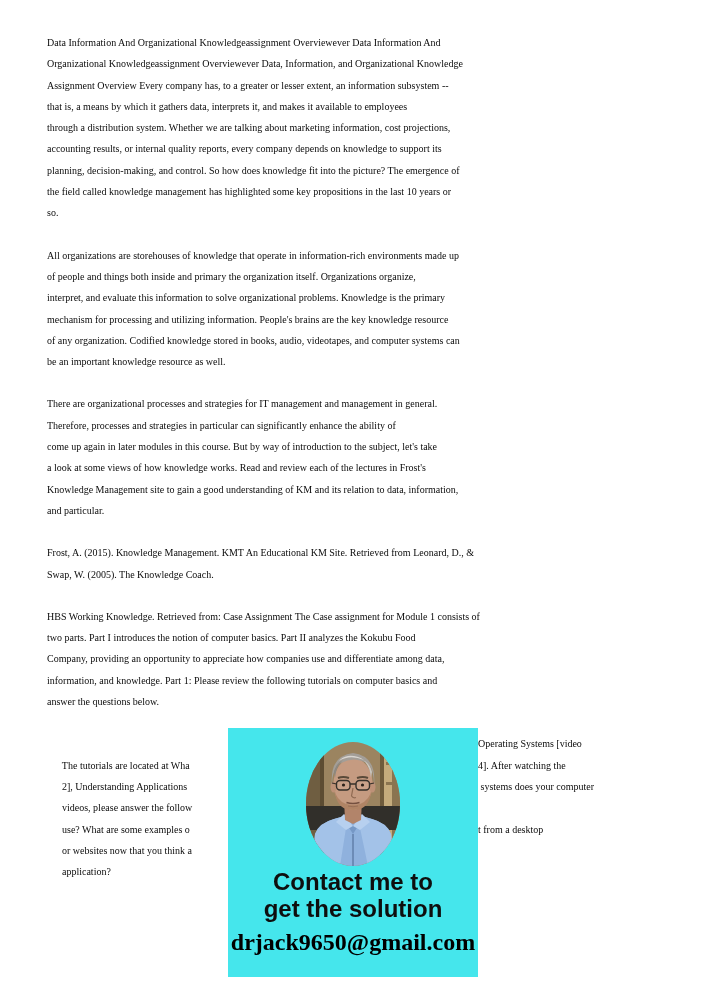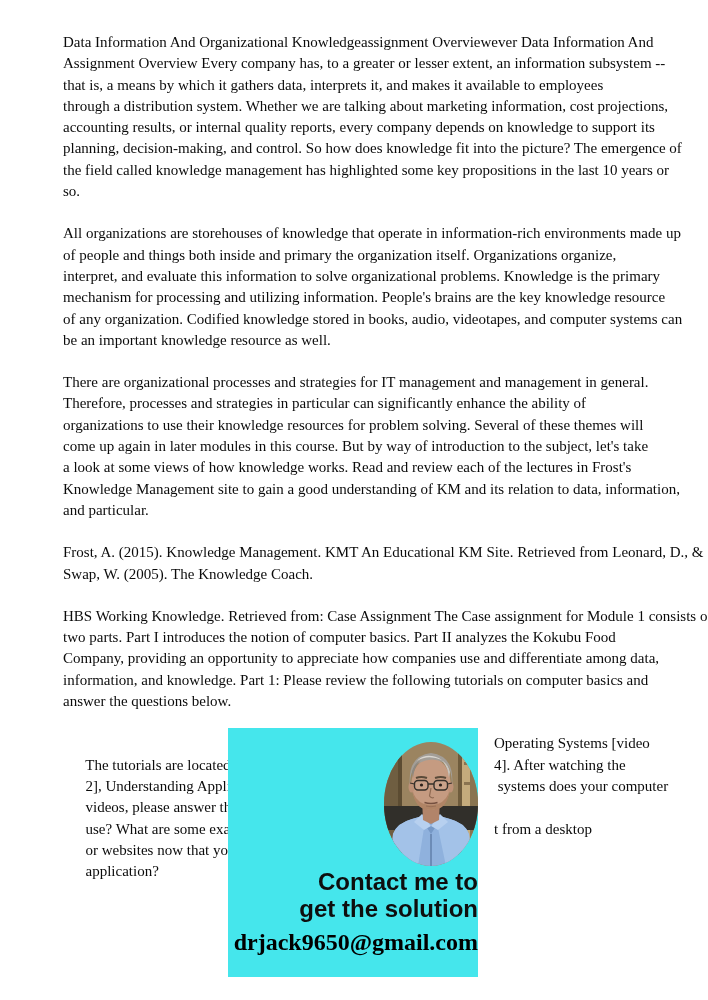--- a/index.html
+++ b/index.html
@@ -7,43 +7,42 @@
     width: 708px; height: 1000px;
     background: #ffffff;
     position: relative;
     overflow: hidden;
     font-family: "Liberation Serif", serif;
   }
   .doc {
     position: absolute;
     left: 47px; top: 32px;
     width: 640px;
-    font-size: 15px;
+    font-size: 10px;
     line-height: 21.3px;
     color: #0b0b0b;
-    margin-left: 16px;
   }
   .para { margin: 0 0 21px 0; }
   .para:last-child { margin-bottom: 0; }
   .line { white-space: pre; height: 21.3px; }
   .frag-line { position: relative; }
   .frag-l { white-space: pre; }
   .frag-r {
     position: absolute;
     left: 431px; top: 0;
     white-space: pre;
   }
   .card {
     position: absolute;
     left: 228px; top: 728px;
     width: 250px; height: 249px;
     background: #45e6ec;
     display: flex;
     flex-direction: column;
-    align-items: flex-end;
+    align-items: center;
     z-index: 5;
   }
   .photo {
     margin-top: 14px;
     width: 94px; height: 124px;
     display: block;
   }
   .card-heading {
     font-family: "Liberation Sans", sans-serif;
     font-weight: bold;
@@ -62,20 +61,21 @@
     color: #000000;
   }
 </style>
 </head>
 <body>
 
 <div class="doc">
 
   <div class="para">
     <div class="line">Data Information And Organizational Knowledgeassignment Overviewever Data Information And</div>
+    <div class="line">Organizational Knowledgeassignment Overviewever Data, Information, and Organizational Knowledge</div>
     <div class="line">Assignment Overview Every company has, to a greater or lesser extent, an information subsystem --</div>
     <div class="line">that is, a means by which it gathers data, interprets it, and makes it available to employees</div>
     <div class="line">through a distribution system. Whether we are talking about marketing information, cost projections,</div>
     <div class="line">accounting results, or internal quality reports, every company depends on knowledge to support its</div>
     <div class="line">planning, decision-making, and control. So how does knowledge fit into the picture? The emergence of</div>
     <div class="line">the field called knowledge management has highlighted some key propositions in the last 10 years or</div>
     <div class="line">so.</div>
   </div>
 
   <div class="para">
@@ -83,21 +83,20 @@
     <div class="line">of people and things both inside and primary the organization itself. Organizations organize,</div>
     <div class="line">interpret, and evaluate this information to solve organizational problems. Knowledge is the primary</div>
     <div class="line">mechanism for processing and utilizing information. People's brains are the key knowledge resource</div>
     <div class="line">of any organization. Codified knowledge stored in books, audio, videotapes, and computer systems can</div>
     <div class="line">be an important knowledge resource as well.</div>
   </div>
 
   <div class="para">
     <div class="line">There are organizational processes and strategies for IT management and management in general.</div>
     <div class="line">Therefore, processes and strategies in particular can significantly enhance the ability of</div>
-    <div class="line">organizations to use their knowledge resources for problem solving. Several of these themes will</div>
     <div class="line">come up again in later modules in this course. But by way of introduction to the subject, let's take</div>
     <div class="line">a look at some views of how knowledge works. Read and review each of the lectures in Frost's</div>
     <div class="line">Knowledge Management site to gain a good understanding of KM and its relation to data, information,</div>
     <div class="line">and particular.</div>
   </div>
 
   <div class="para">
     <div class="line">Frost, A. (2015). Knowledge Management. KMT An Educational KM Site. Retrieved from Leonard, D., &amp;</div>
     <div class="line">Swap, W. (2005). The Knowledge Coach.</div>
   </div>

